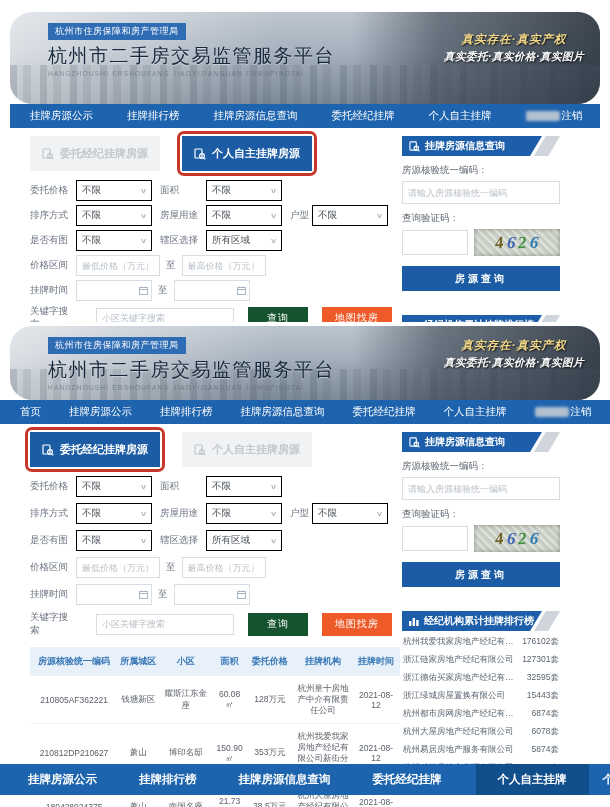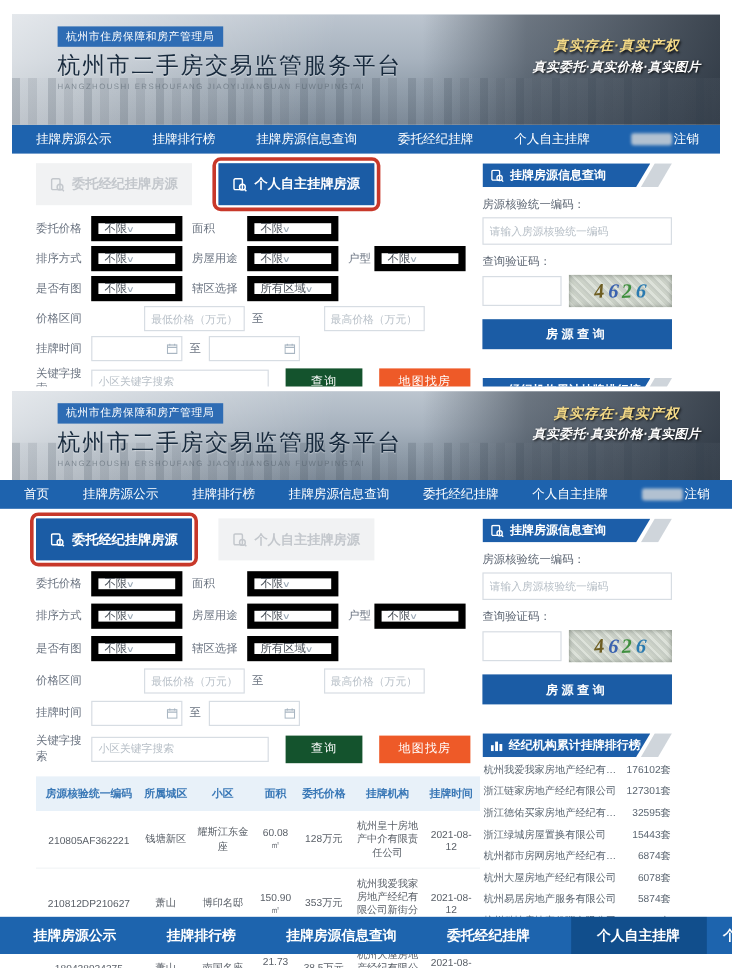--- a/index.html
+++ b/index.html
@@ -8,20 +8,21 @@
   .shot { position:relative; overflow:hidden; }
   .shot-a { height:322px; padding:12px 10px 0 10px; }
   .shot-b { height:485px; padding:4px 0 0 0; }
   .shot-b .inner-pad { padding:0 10px; }
 
   
   .site-header { position:relative; overflow:hidden;
     background:
       linear-gradient(100deg, rgba(255,255,255,.6), rgba(255,255,255,0) 45%),
       linear-gradient(180deg,#bcc5cf 0%,#a8b3bf 40%,#909daa 70%,#7a8795 100%);
+    border-radius: 22px;
   }
   .shot-a .site-header { height:92px; }
   .shot-b .site-header { height:74px; }
   .hdr-dark { position:absolute; right:0; top:0; width:42%; height:100%;
     background:linear-gradient(90deg, rgba(44,54,66,0), rgba(44,54,66,.55) 35%, rgba(28,37,48,.8)); }
   .hdr-buildings { position:absolute; left:0; bottom:0; width:100%; height:42%; opacity:.5;
     background:repeating-linear-gradient(90deg, rgba(70,82,95,.45) 0 7px, rgba(130,140,152,.15) 7px 13px, rgba(90,100,112,.35) 13px 21px, rgba(150,158,168,.12) 21px 30px); }
   .hdr-left { position:relative; z-index:2; padding:8px 0 0 38px; }
   .gov-badge { display:inline-block; background:#2e6cb4; color:#fff; font-size:9px; padding:2px 7px; letter-spacing:.5px; }
   .site-title { margin-top:3px; font-size:19px; font-weight:normal; color:#17293c; letter-spacing:1.5px; text-shadow:0 1px 1px rgba(255,255,255,.45); }
@@ -51,27 +52,27 @@
   .tab-inactive { background:#f1f2f3; color:#c3c7cc; }
   .red-ring { position:absolute; inset:-5px -5px; border:3px solid #c8382a; border-radius:7px; pointer-events:none; }
   .tab-ico { flex:none; display:inline-flex; }
 
   
   .frow { display:flex; align-items:center; margin-bottom:4px; }
   .shot-b .frow { margin-bottom:6px; }
   .flabel { width:46px; flex:none; font-size:9.5px; color:#6a7380; }
   .flabel2 { width:46px; flex:none; font-size:9.5px; color:#6a7380; margin-left:8px; }
   .flabel3 { width:22px; flex:none; font-size:9.5px; color:#6a7380; margin-left:8px; }
-  .sel { width:76px; flex:none; height:21px; border:6px solid #000000; background:#fff; display:flex; align-items:center; padding:0 5px; font-size:9.5px; color:#454c55; cursor:pointer; }
+  .sel { width:76px; flex:none; height:21px; border:1px solid #000000; background:#fff; display:flex; align-items:center; justify-content:space-between; padding:0 5px; font-size:9.5px; color:#454c55; cursor:pointer; }
   .sel .chev { color:#9aa8b5; font-size:7px; transform:scaleX(1.4); }
   .txt { height:21px; border:1px solid #d7dde3; background:#fff; font-size:9px; padding:0 5px; color:#454c55; font-family:inherit; }
   .txt::placeholder { color:#b7bfc7; }
-  .w-price { width:84px;margin-left:44px; }
+  .w-price { width:84px; }
   .w-date { width:76px; }
-  .w-key { width:152px; }
+  .w-key { width:152px;margin-left:20px; }
   .to-sep { font-size:9.5px; color:#6a7380; margin:0 6px; }
   .date-box { position:relative; display:flex; align-items:center; }
   .date-box .cal { position:absolute; right:4px; display:inline-flex; }
   .btn { border:none; color:#fff; font-size:10px; cursor:pointer; font-family:inherit; letter-spacing:1px; }
   .btn-blue { width:66px; height:23px; background:#14532d; margin-left:14px; }
   .btn-orange { width:78px; height:23px; background:#ee5a28; margin-left:14px; }
 
   
   .tbl { margin-top:10px; width:370px; }
   .tbl-head { display:flex; background:#e8f1f9; color:#3877b6; font-weight:bold; font-size:9px; padding:8px 2px; align-items:center; }

